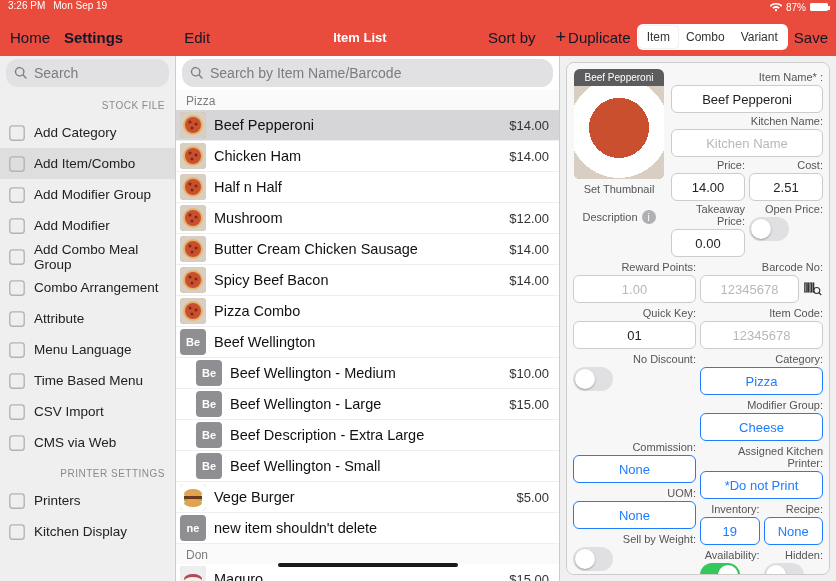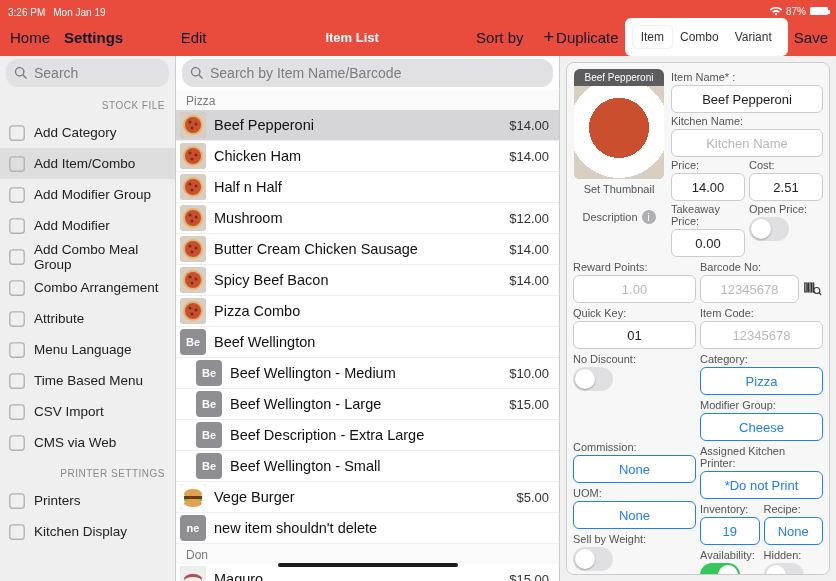--- a/index.html
+++ b/index.html
@@ -1,38 +1,38 @@
 <!DOCTYPE html>
 <html><head>
 <meta charset="utf-8">
 <style>
   * { box-sizing: border-box; margin: 0; padding: 0; font-family: -apple-system, "Helvetica Neue", Arial, sans-serif; }
   body { width: 836px; height: 581px; overflow: hidden; background: #f0f0f0; font-size: 13px; }
   .app { display: flex; flex-direction: column; width: 836px; height: 581px; }
 
   
-  .statusbar { height: 18px; background: #e94b3c; color: #fff; display: flex; align-items: flex-end; padding: 0 8px; font-size: 10px; }
+  .statusbar { height: 18px; background: #e94b3c; color: #fff; display: flex; align-items: flex-start; padding: 0 8px; font-size: 10px; }
   .statusbar .sb-left { flex: 0 0 auto; display: flex; gap: 8px; }
   .statusbar .sb-right { margin-left: auto; display: flex; gap: 4px; align-items: center; }
   .battery { display:inline-block; width:18px; height:8px; border:1px solid #fff; border-radius:1px; position:relative; }
   .battery::after { content:""; position:absolute; right:-3px; top:2px; width:2px; height:4px; background:#fff; }
   .battery > i { display:block; height:100%; width:100%; background:#fff; }
 
   
   .header { height: 38px; background: #e94b3c; color: #fff; display: flex; }
   .hcol { display:flex; align-items:center; }
   .hcol.left { width: 176px; padding: 0 10px; gap: 14px; }
   .hcol.mid { width: 384px; padding: 0 10px; position: relative; }
   .hcol.mid .edit { position:absolute; left:12px; }
   .hcol.mid .title { margin: 0 auto; font-weight:600; }
   .hcol.mid .sort { position:absolute; right:12px; }
   .hcol.right { flex:1; padding: 0 8px; gap: 6px; }
   .hdr-link { color:#0f172a; font-size:15px; cursor:pointer; }
   .hdr-link.bold { font-weight:600; }
-  .seg { display:flex; background:#fff; border-radius:6px; padding:8px; }
+  .seg { display:flex; background:#fff; border-radius:6px; padding:2px; }
   .seg > div { padding:4px 8px; font-size:12px; color:#333; border-radius:4px; cursor:pointer; }
   .seg > div.on { background:#fff; box-shadow:0 0 2px rgba(0,0,0,0.2); }
   .plus { font-size:18px; margin-right:2px; }
 
   
   .body { flex:1; display:flex; overflow:hidden; }
   .col-side { width:176px; background:#efefef; border-right:1px solid #ccc; overflow-y:auto; }
   .col-list { width:384px; background:#fff; overflow-y:auto; border-right:1px solid #ccc; position:relative;}
   .col-form { flex:1; background:#f0f0f0; overflow-y:auto; }
 
@@ -67,21 +67,21 @@
   .form-top { display:flex; gap:6px; }
   .thumb-col { width:92px; display:flex; flex-direction:column; align-items:center;}
   .big-thumb { width:90px; height:110px; border-radius:6px; background:#8e8e93; color:#fff; display:flex; flex-direction:column; overflow:hidden;}
   .big-thumb .cap { font-size:10px; background:rgba(0,0,0,0.35); padding:3px 4px; text-align:center; }
   .big-thumb .pic { flex:1; background: radial-gradient(circle at 50% 45%, #c94f2e 0 30px, #fff 30px 50px, #d8cfc2 50px); }
   .thumb-link { font-size:11px; color:#555; margin-top:4px; cursor:pointer;}
   .desc-row { display:flex; align-items:center; gap:4px; font-size:11px; color:#555; margin-top:15px;}
   .info-ic { width:14px; height:14px; border-radius:50%; background:#b0b0b4; color:#fff; font-size:10px; display:flex; align-items:center; justify-content:center;}
 
   .fields { flex:1; display:flex; flex-direction:column; }
-  .lbl { font-size:11px; color:#555; margin:2px 0; }
+  .lbl { font-size:11px; color:#555; margin:2px 0;text-align:right; }
   .row2 { display:flex; gap:4px; }
   .row2 > div { flex:1; display:flex; flex-direction:column;}
   .inp { height:28px; border:1px solid #ccc; border-radius:6px; background:#fff; font-size:13px; display:flex; align-items:center; justify-content:center; color:#222; padding:0 6px;}
   .inp.ph { color:#b8b8bc; }
   .inp.wide { width:100%; }
   .btn-sel { height:28px; border:1px solid #1f7cff; background:#fff; color:#1f7cff; border-radius:6px; display:flex; align-items:center; justify-content:center; font-size:13px; cursor:pointer; }
   .toggle { width:40px; height:24px; border-radius:12px; background:#e0e0e3; position:relative; cursor:pointer;}
   .toggle::after { content:""; width:20px; height:20px; background:#fff; border-radius:50%; position:absolute; top:2px; left:2px; box-shadow:0 1px 2px rgba(0,0,0,0.3);}
   .toggle.on { background:#34c759; }
   .toggle.on::after { left:18px; }
@@ -93,21 +93,21 @@
   .col-form::-webkit-scrollbar, .col-list::-webkit-scrollbar, .col-side::-webkit-scrollbar { width:0; }
 </style>
 </head>
 <body>
 
 <div class="app">
 
   <div class="statusbar">
     <div class="sb-left">
       <span>3:26 PM</span>
-      <span>Mon Jan 19</span>
+      <span>Mon Sep 19</span>
     </div>
     <div class="sb-right">
       <span>
         <svg viewBox="0 0 16 16" width="12" height="12">
             <path fill="#fff" d="M8 12a1.5 1.5 0 110 3 1.5 1.5 0 010-3zm0-4c2 0 3.8.8 5.1 2.1l-1.7 1.7C10.5 11 9.3 10.5 8 10.5s-2.5.5-3.4 1.3L2.9 10C4.2 8.8 6 8 8 8zm0-4c3.3 0 6.3 1.3 8.5 3.5L14.8 9C13 7.2 10.6 6 8 6S3 7.2 1.2 9L-.5 7.5C1.7 5.3 4.7 4 8 4z"></path>
           </svg>
       </span>
       <span>87%</span>
       <span class="battery">
           <i></i>

